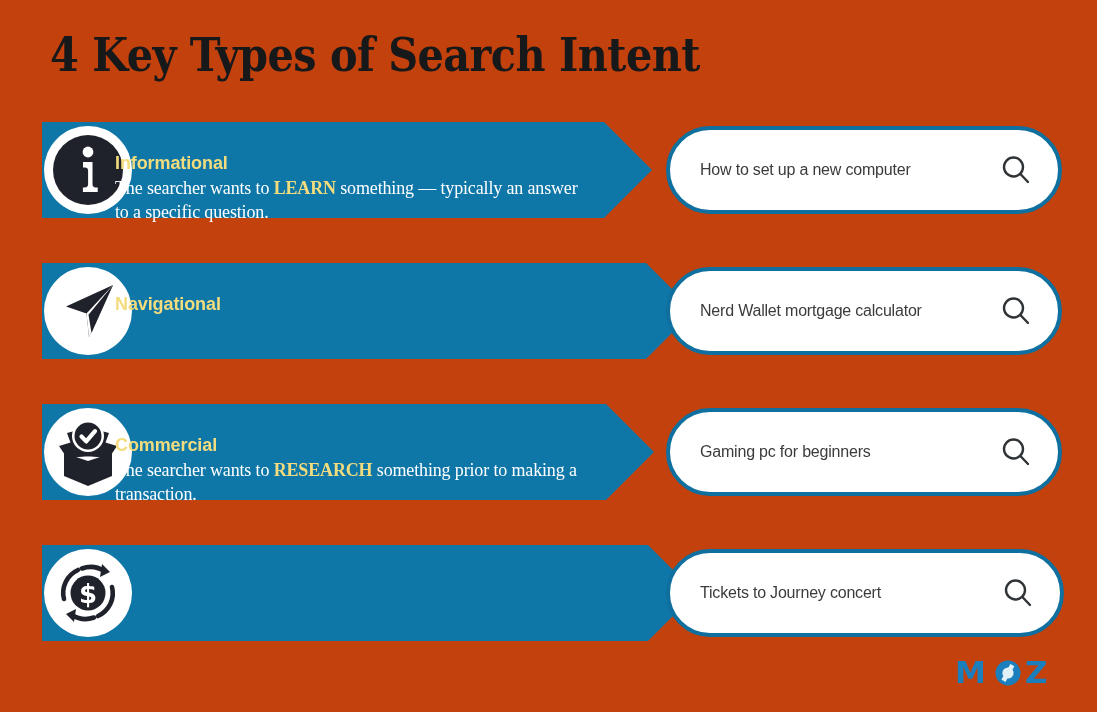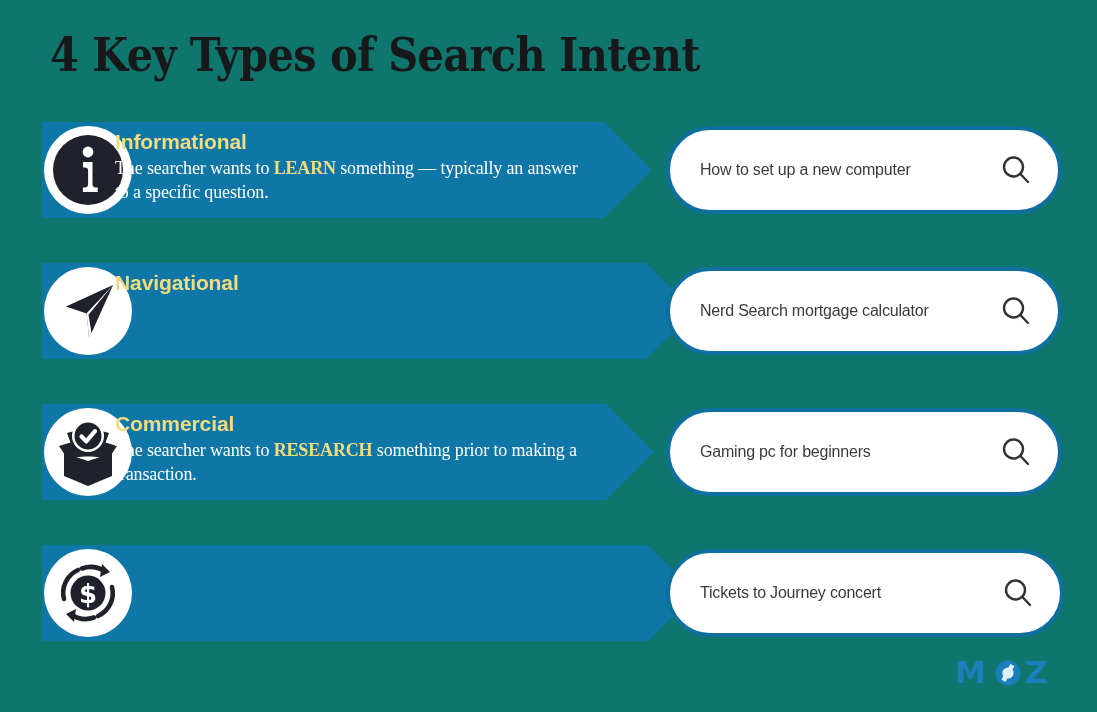--- a/index.html
+++ b/index.html
@@ -12,21 +12,21 @@
     background: #e2f0f7;
     font-family: "Liberation Sans", sans-serif;
     overflow: hidden;
     position: relative;
   }
 
   #infographic {
     position: relative;
     width: 1097px;
     height: 712px;
-    background: #0f766e;
+    background: #c2410c;
   }
 
   
   #page-title {
     position: absolute;
     left: 50px;
     top: 28px;
     font-family: "DejaVu Serif", "Liberation Serif", serif;
     font-size: 46px;
     font-weight: 700;
@@ -62,25 +62,26 @@
   .banner-2 { width: 612px; clip-path: polygon(0 0, calc(100% - 48px) 0, 100% 50%, calc(100% - 48px) 100%, 0 100%); }
   .banner-3 { width: 654px; clip-path: polygon(0 0, calc(100% - 48px) 0, 100% 50%, calc(100% - 48px) 100%, 0 100%); }
 
   .banner-text {
     position: absolute;
     left: 115px;
     top: 6px;
     width: 470px;
   }
   .intent-heading {
-    font-size: 21px;
+    font-size: 18px;
     font-weight: 700;
     color: #f3dc7d;
     line-height: 1.32;
     letter-spacing: -0.1px;
+    margin-top: 24px;
   }
   .intent-desc {
     font-size: 18px;
     color: #ffffff;
     line-height: 1.36;
     letter-spacing: -0.15px;
     font-family: Liberation Serif, serif;
   }
   .kw { color: #f3dc7d; font-weight: 700; }
 
@@ -181,21 +182,21 @@
         <path d="M71 20 L44.5 48.5 L47 72 Z" fill="#ffffff"></path>
         <path d="M71 20 L46.5 49.8 L49.5 68 Z" fill="#1f222b"></path>
       </svg>
     </div>
 
     <div class="banner-text">
       <div class="intent-heading">Navigational</div>
     </div>
 
     <div class="search-pill pill-1">
-      <span class="search-text">Nerd Search mortgage calculator</span>
+      <span class="search-text">Nerd Wallet mortgage calculator</span>
       <span class="search-icon-wrap">
         <svg width="32" height="32" viewBox="0 0 32 32">
           <circle cx="13.5" cy="13" r="9.5" fill="none" stroke="#2f3336" stroke-width="2.4"></circle>
           <line x1="20.4" y1="20" x2="28" y2="28" stroke="#2f3336" stroke-width="2.4" stroke-linecap="round"></line>
         </svg>
       </span>
     </div>
   </div>
 
   <div class="intent-row row-2">

